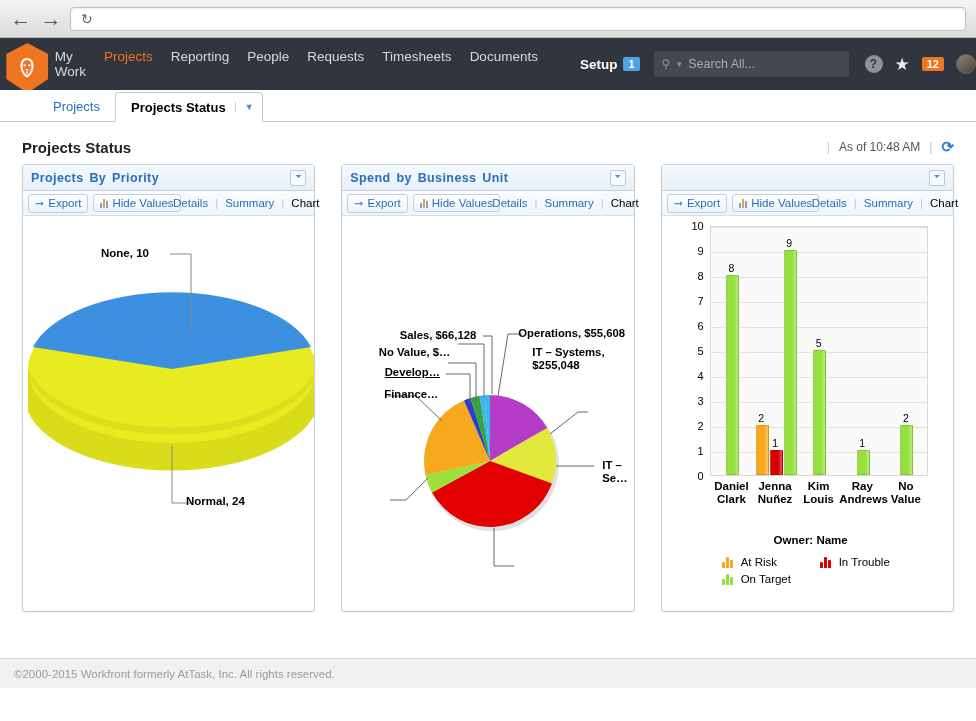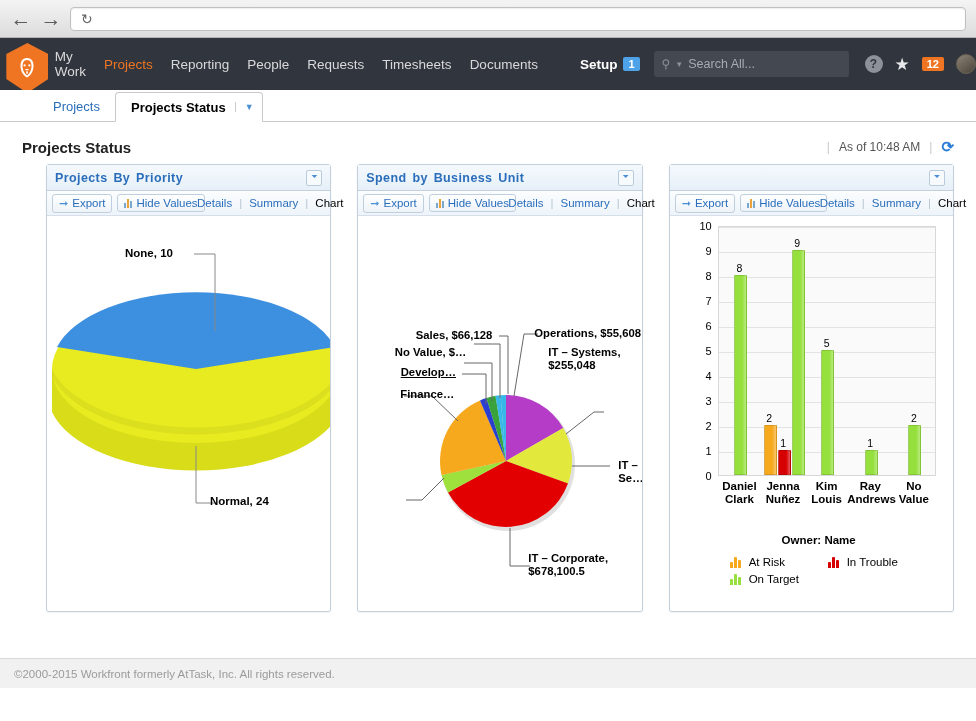--- a/index.html
+++ b/index.html
@@ -40,21 +40,21 @@
   .logo{
     width:42px;height:50px;background:#ef7522;
     clip-path:polygon(50% 0%,100% 22%,100% 72%,50% 100%,0% 72%,0% 22%);
     position:relative; top:4px;
     display:flex;align-items:center;justify-content:center;
   }
   .logo-inner{
     width:24px;height:28px;position:relative;
   }
   .logo-inner svg{ display:block; }
-  .mainmenu{ display:flex; align-items:center; gap:18px; }
+  .mainmenu{ display:flex; align-items:flex-start; gap:18px; }
   .mainmenu a{
     color:#d8d9db; font-size:13.5px; text-decoration:none; cursor:pointer;
   }
   .mainmenu a.active{ color:#ef7522; }
   .setup-wrap{ display:flex; align-items:center; gap:6px; margin-left:42px; }
   .setup-label{ color:#fff; font-size:13.5px; font-weight:bold; }
   .setup-badge{
     background:#4da2e8;color:#fff;font-size:11px;font-weight:bold;
     padding:1px 5px;border-radius:2px;
   }
@@ -111,21 +111,21 @@
     display:flex; align-items:center; height:42px; padding-top:8px;
   }
   .page-title{ font-size:15px; font-weight:bold; color:#222; }
   .page-head-right{
     margin-left:auto; display:flex; align-items:center; gap:9px;
     font-size:12px; color:#555;
   }
   .divider-v{ color:#c9c9c9; }
   .refresh-icon{ color:#2a7fd4; font-size:15px; font-weight:bold; cursor:pointer; }
 
-  .panels{ display:flex; gap:26px;margin-left:24px; }
+  .panels{ display:flex; gap:26px; }
   .panel{
     width:300px; background:#fff;
     border:1px solid #c3cfdb; border-radius:3px;
     box-shadow:0 1px 2px rgba(0,0,0,.06);
     display:flex; flex-direction:column;
     height:448px;
   }
   .panel-head{
     height:26px; background:linear-gradient(#f4f9fd,#e7f0f8);
     border-bottom:1px solid #c3cfdb;
@@ -409,21 +409,20 @@
             <path d="M214 250 L242 250 L252 250" stroke="#666" stroke-width="1" fill="none"></path>
             <path d="M156 180 L166 118 L180 118" stroke="#666" stroke-width="1" fill="none"></path>
           </svg>
           <span class="pie2-label" style="left:18px; top:113px; text-align:right; width:116px;">Sales, $66,128</span>
           <span class="pie2-label" style="left:8px; top:130px; text-align:right; width:100px;">No Value, $…</span>
           <span class="pie2-label" style="left:22px; top:150px; text-align:center; width:96px;text-decoration:underline;">Develop…</span>
           <span class="pie2-label" style="left:8px; top:172px; text-align:right; width:88px;">Finance…</span>
           <span class="pie2-label" style="left:176px; top:111px;">Operations, $55,608</span>
           <span class="pie2-label" style="left:190px; top:130px; width:104px;">IT – Systems, $255,048</span>
           <span class="pie2-label" style="left:248px; top:243px;padding-left:12px;">IT – Se…</span>
-          <span class="pie2-label" style="left:170px; top:336px; width:128px;">IT – Corporate, $678,100.5</span>
         </div>
       </div>
     </div>
 
     <div class="panel">
       <div class="panel-head">
         <span class="collapse-btn">⏷</span>
       </div>
       <div class="panel-toolbar">
         <span class="tb-btn">

